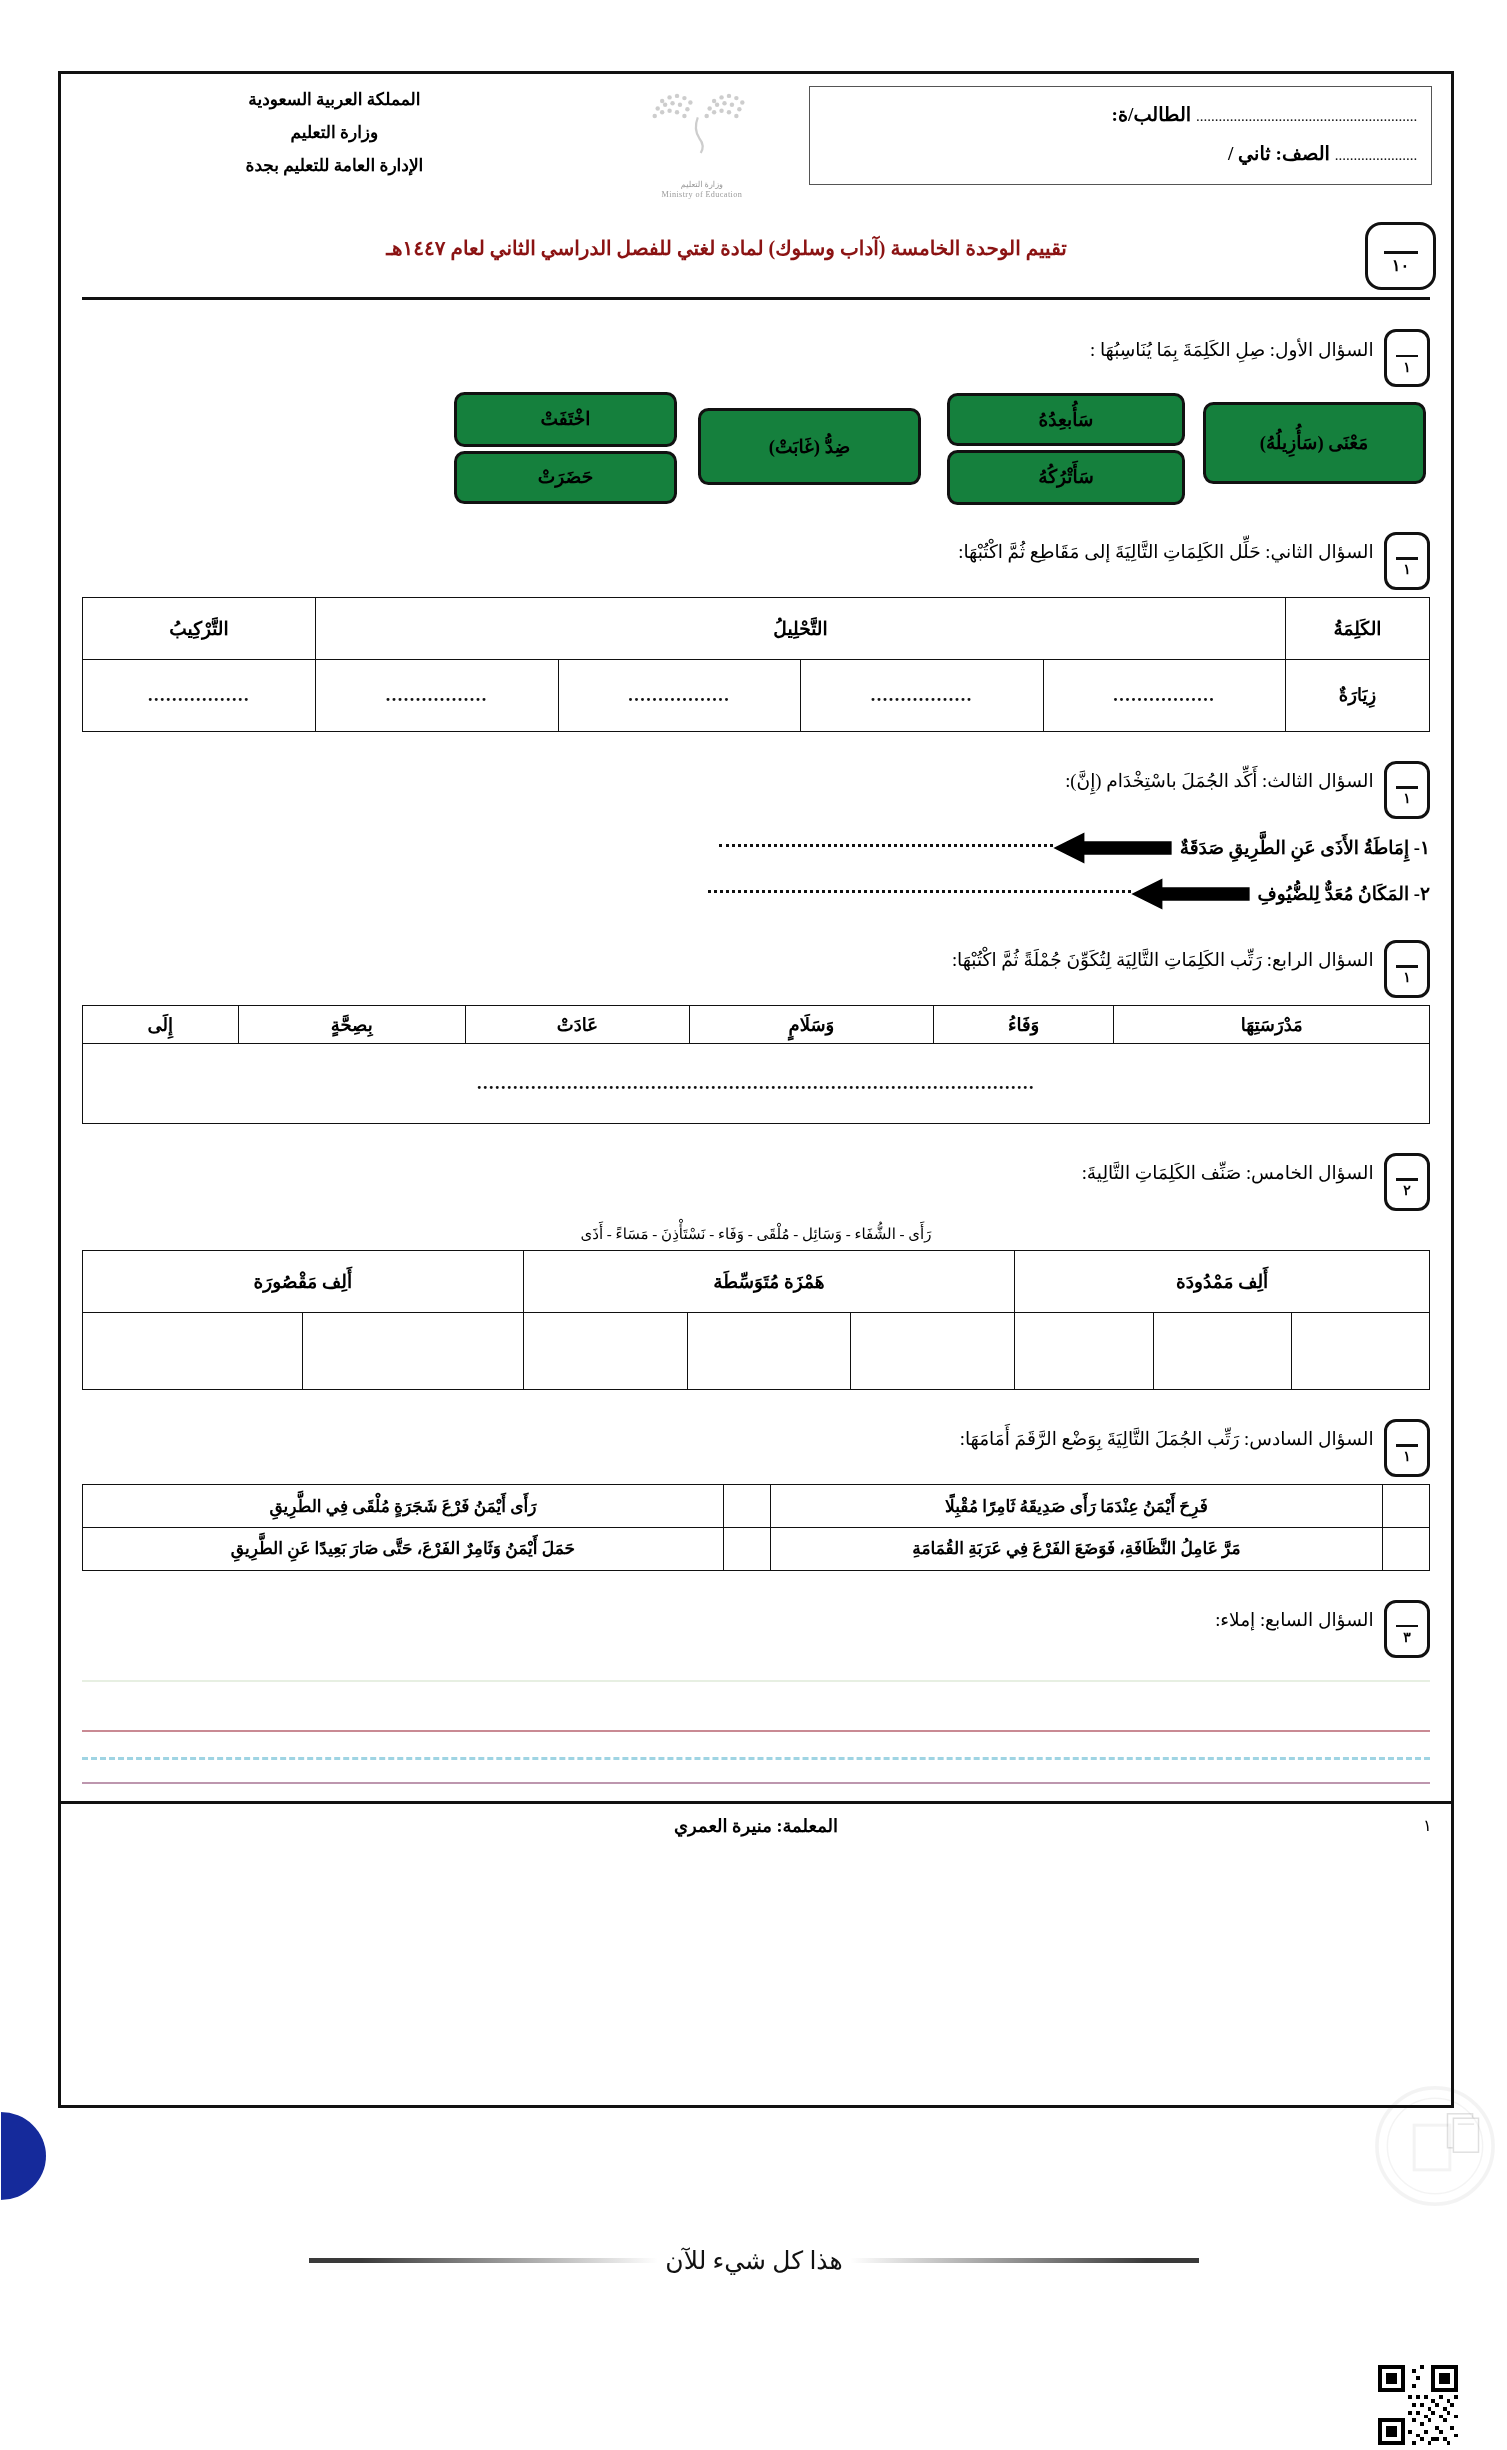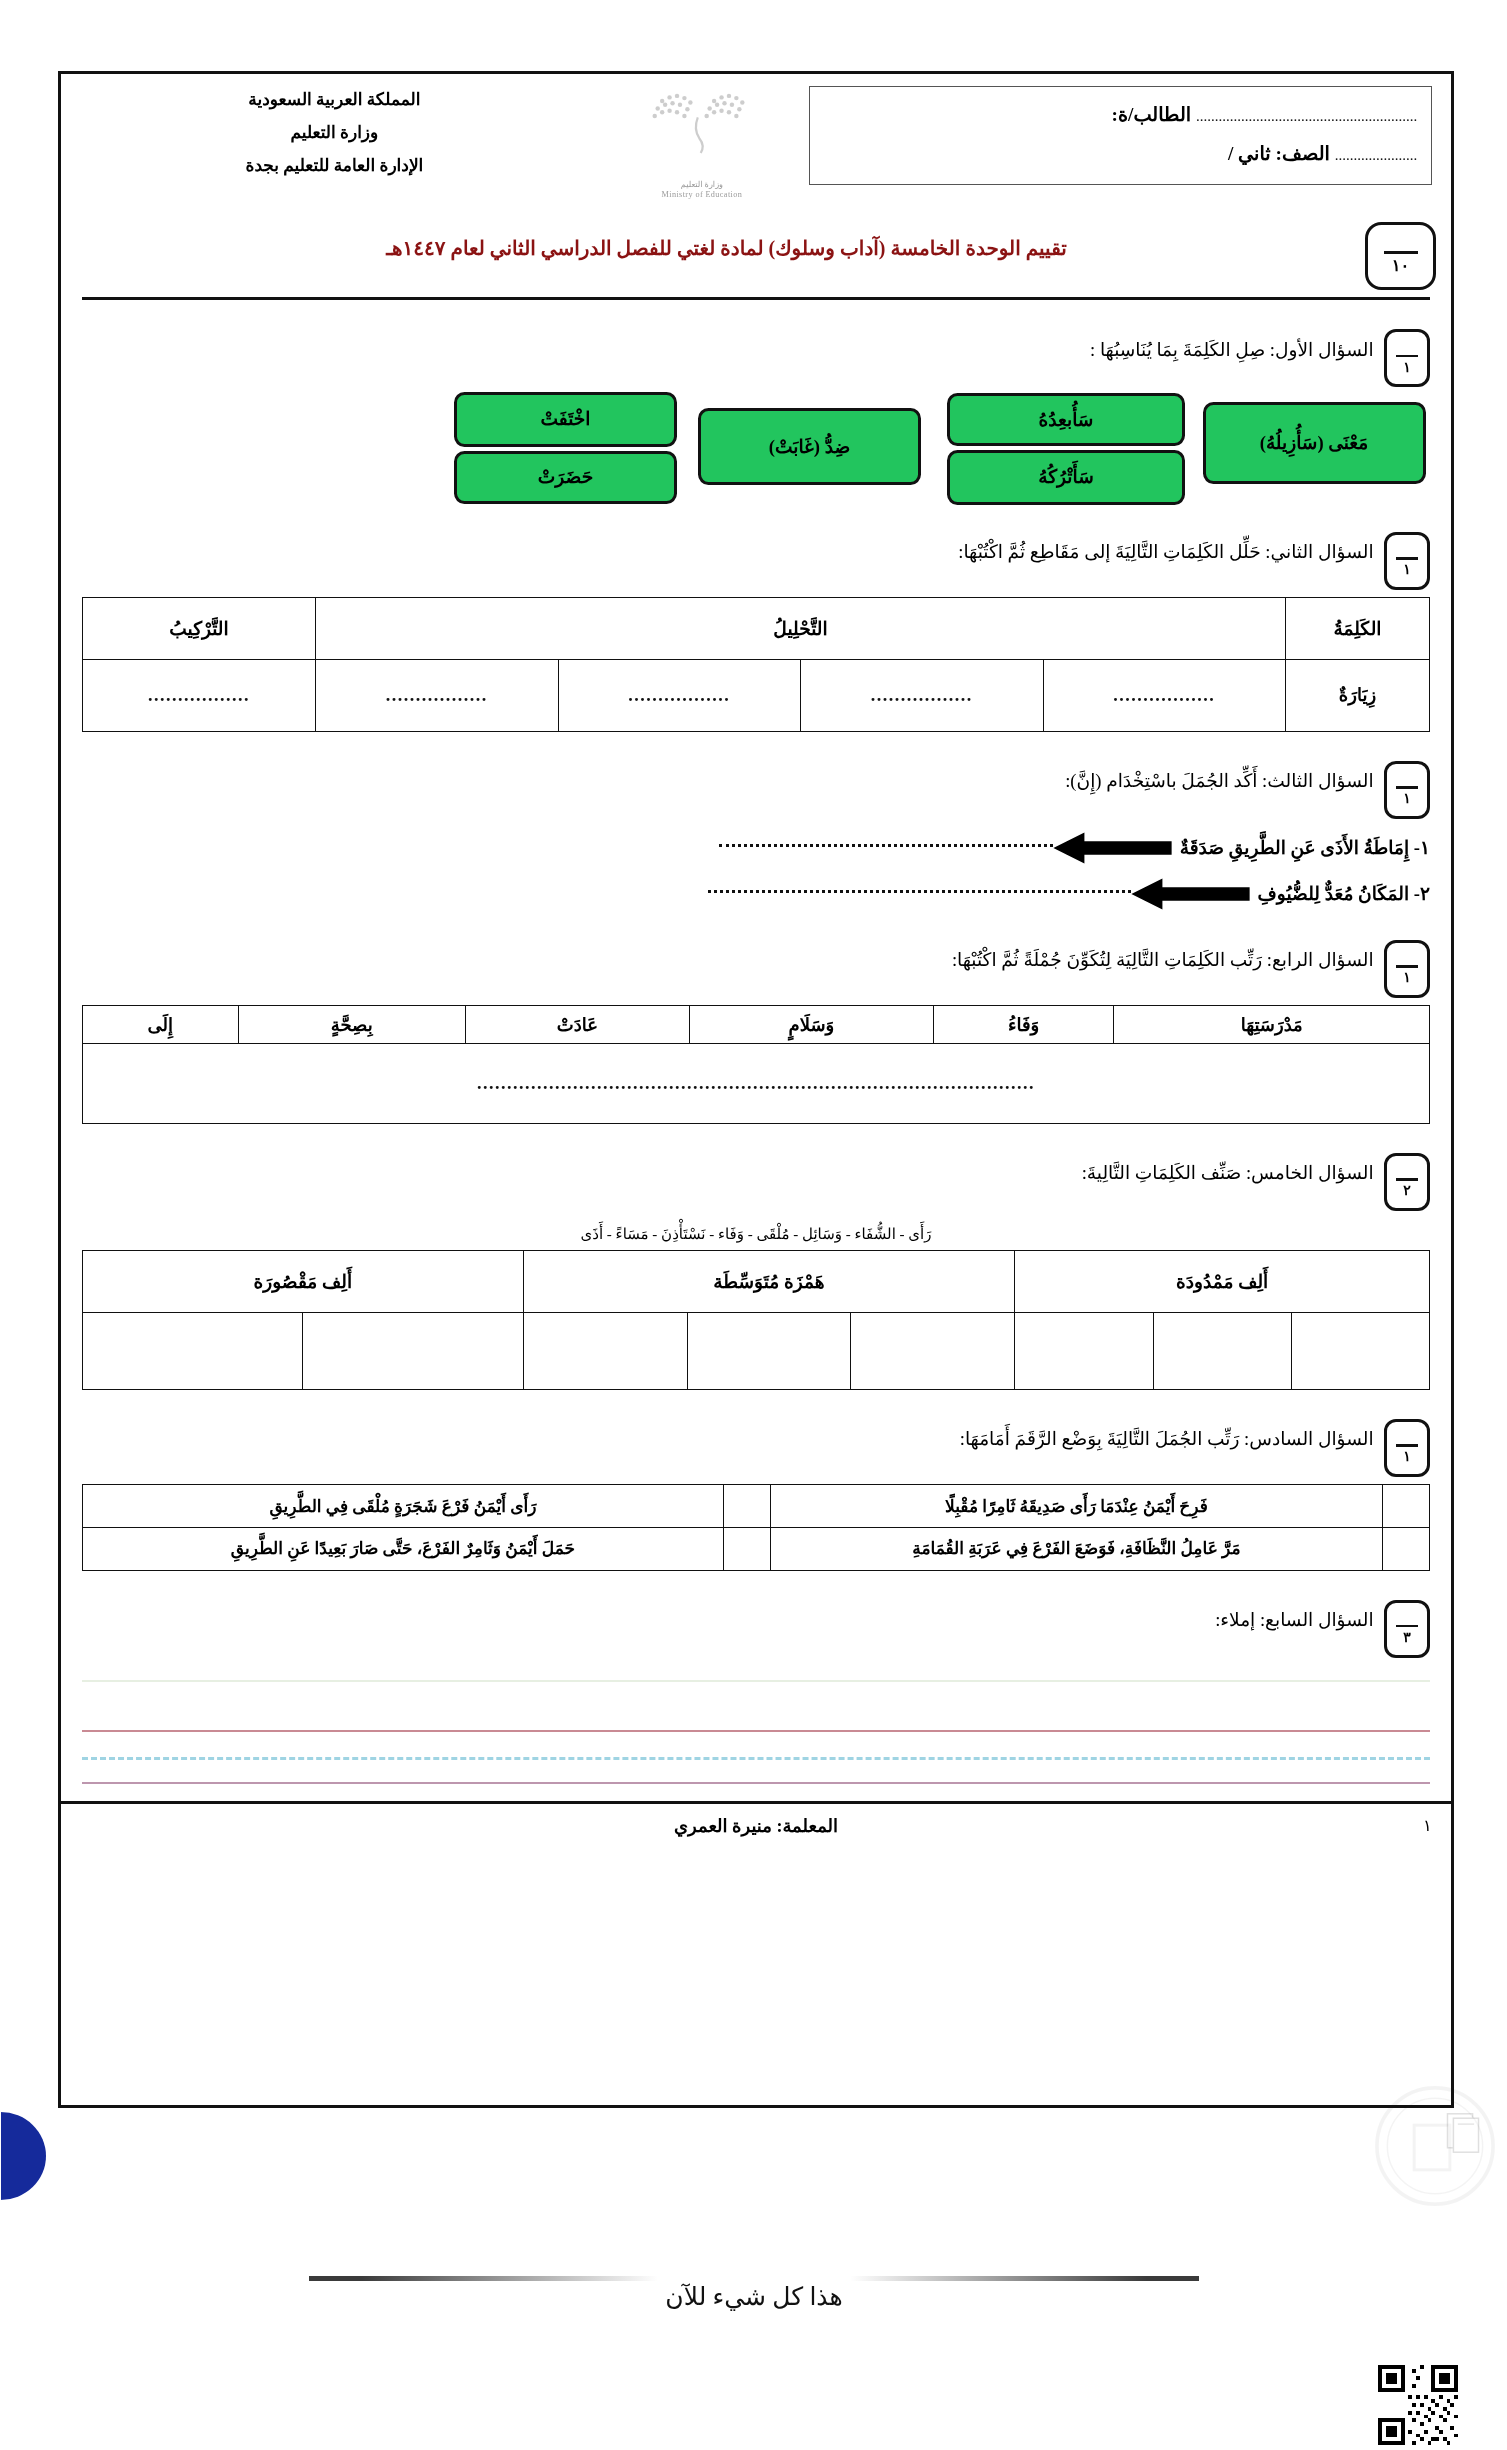--- a/index.html
+++ b/index.html
@@ -37,21 +37,21 @@
   .mark-sm .den{font-size:14px;}
 
   
   .q{padding:0 21px;}
   .q-head{display:flex;align-items:center;justify-content:flex-start;gap:10.4px;margin-top:12px;}
   .q-text{font-weight:normal;font-size:18.6px;flex:1 1 auto;text-align:right;}
   .q-text-c{flex:0 0 auto;}
 
   
   .q1-area{display:flex;flex-direction:row-reverse;align-items:flex-start;justify-content:flex-start;gap:0;margin-top:4.5px;padding-right:4.5px;position:relative;height:111px;}
-  .card{border:3.7px solid #111;border-radius:10.4px;display:flex;align-items:center;justify-content:center;font-weight:bold;font-size:18.6px;background:#22c55e;box-sizing:border-box;text-align:left;}
+  .card{border:3.7px solid #111;border-radius:10.4px;display:flex;align-items:center;justify-content:center;font-weight:bold;font-size:18.6px;background:#15803d;box-sizing:border-box;text-align:left;}
   .c-a{position:absolute;right:4.5px;top:10.4px;width:223px;height:82px;}
   .c-b{position:absolute;right:245px;top:1.5px;width:238px;height:53px;}
   .c-c{position:absolute;right:245px;top:58px;width:238px;height:55px;}
   .c-d{position:absolute;right:509px;top:16.3px;width:223px;height:77px;}
   .c-e{position:absolute;right:753px;top:0px;width:223px;height:55px;}
   .c-f{position:absolute;right:753px;top:59px;width:223px;height:53px;}
 
   
   table.t{width:100%;border-collapse:collapse;margin-top:7.4px;}
   table.t td,table.t th{border:1.5px solid #111;text-align:center;font-weight:bold;font-size:18px;padding:7.4px 4.5px;}
@@ -82,21 +82,21 @@
   
   .footer{display:flex;align-items:center;border-top:3px solid #111;margin:13.4px 0 0 0;padding:10.4px 19.3px 13.4px 19.3px;}
   .footer .teacher{flex:1 1 auto;text-align:center;font-weight:bold;font-size:18px;}
   .footer .pageno{flex:0 0 45px;text-align:right;font-size:16.3px;}
 
   
   .bottom{position:absolute;left:0;right:0;top:2246px;display:flex;align-items:center;justify-content:center;}
   .bottom .gl{width:349px;height:4.5px;}
   .gl.l{background:linear-gradient(to right,rgba(0,0,0,0) 0%,#3a3a3a 85%,#3a3a3a 100%);}
   .gl.r{background:linear-gradient(to left,rgba(0,0,0,0) 0%,#3a3a3a 85%,#3a3a3a 100%);}
-  .bottom .cap{font-size:25px;padding:0 7.4px;color:#111;font-family:"Liberation Serif",serif;margin-top:36px;}
+  .bottom .cap{font-size:25px;padding:0 7.4px;color:#111;font-family:"Liberation Serif",serif;}
 
   .qr{position:absolute;left:1378px;top:2365px;width:80px;height:80px;}
   .stamp{position:absolute;left:1307px;top:2005px;width:134px;height:134px;opacity:.05;}
 
   .corner-doc{position:absolute;left:1385px;top:2038px;width:34px;height:42px;opacity:.18;}
 </style>
 </head>
 <body>
 
 <div class="blue-blob"></div>

